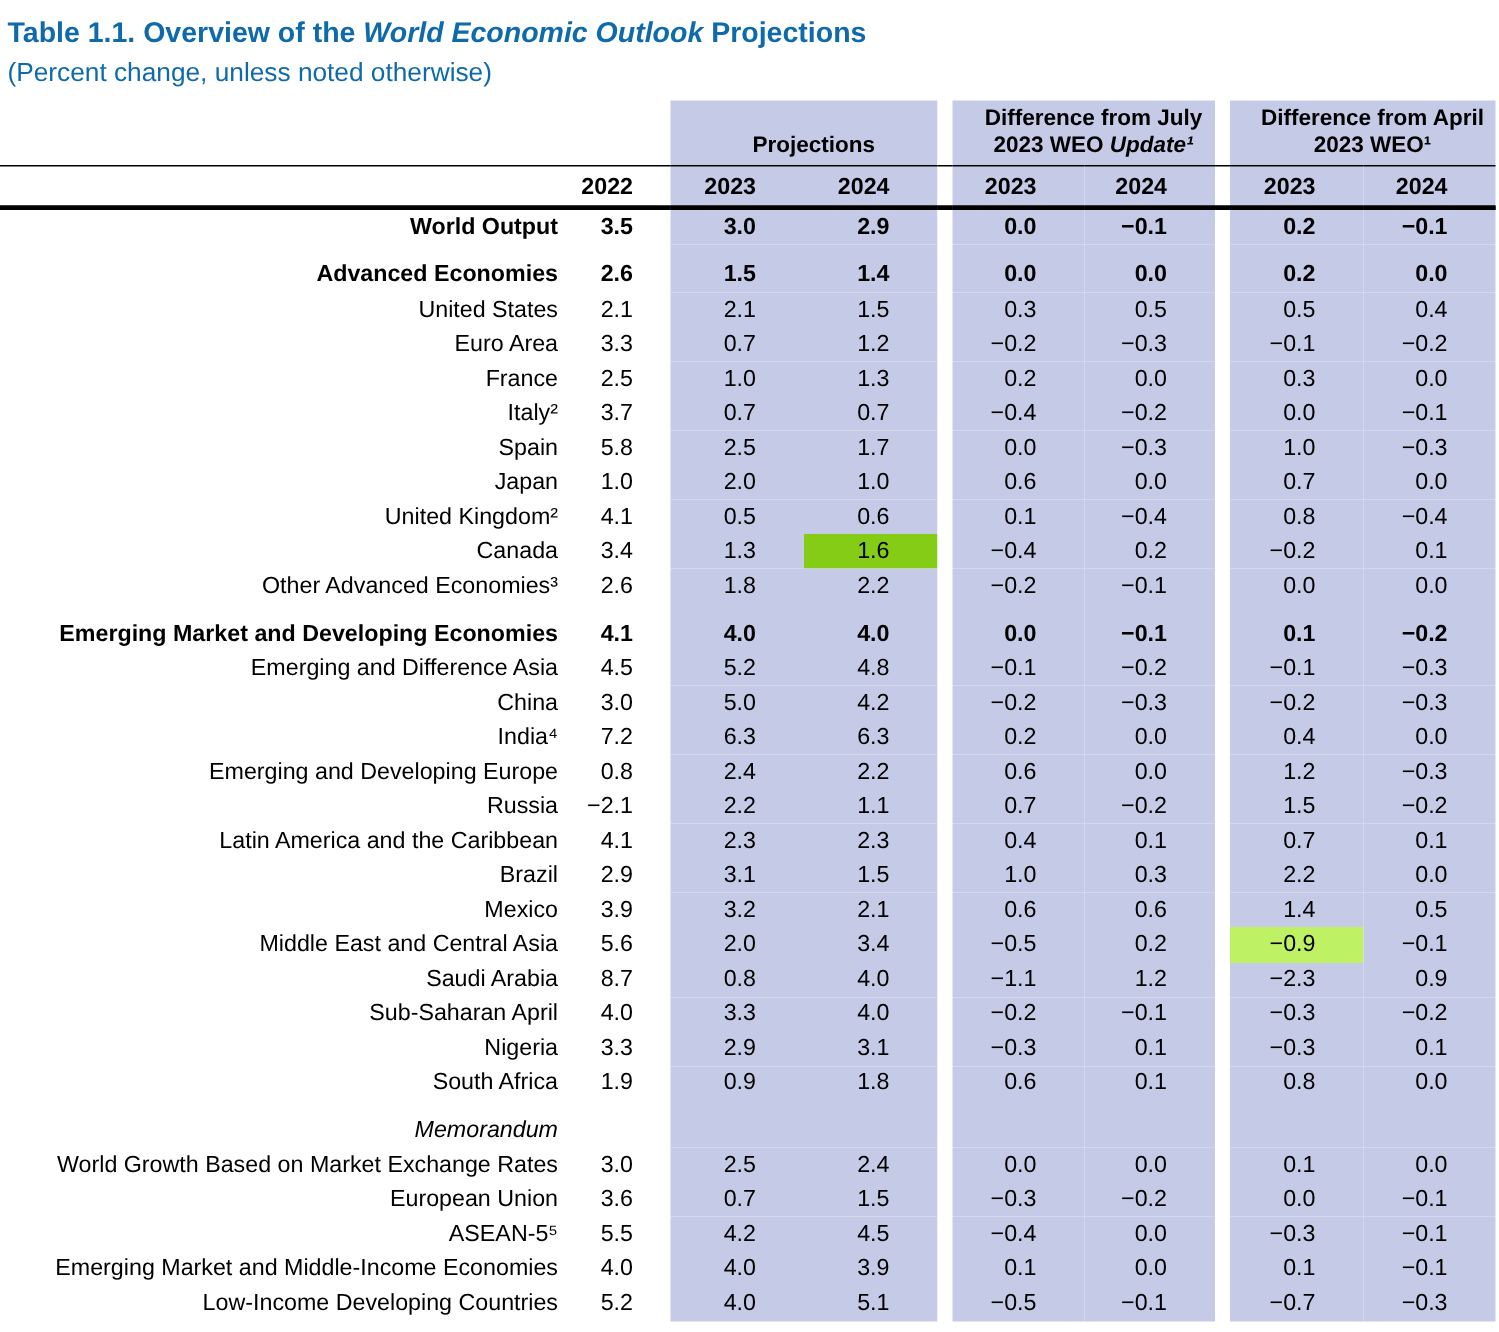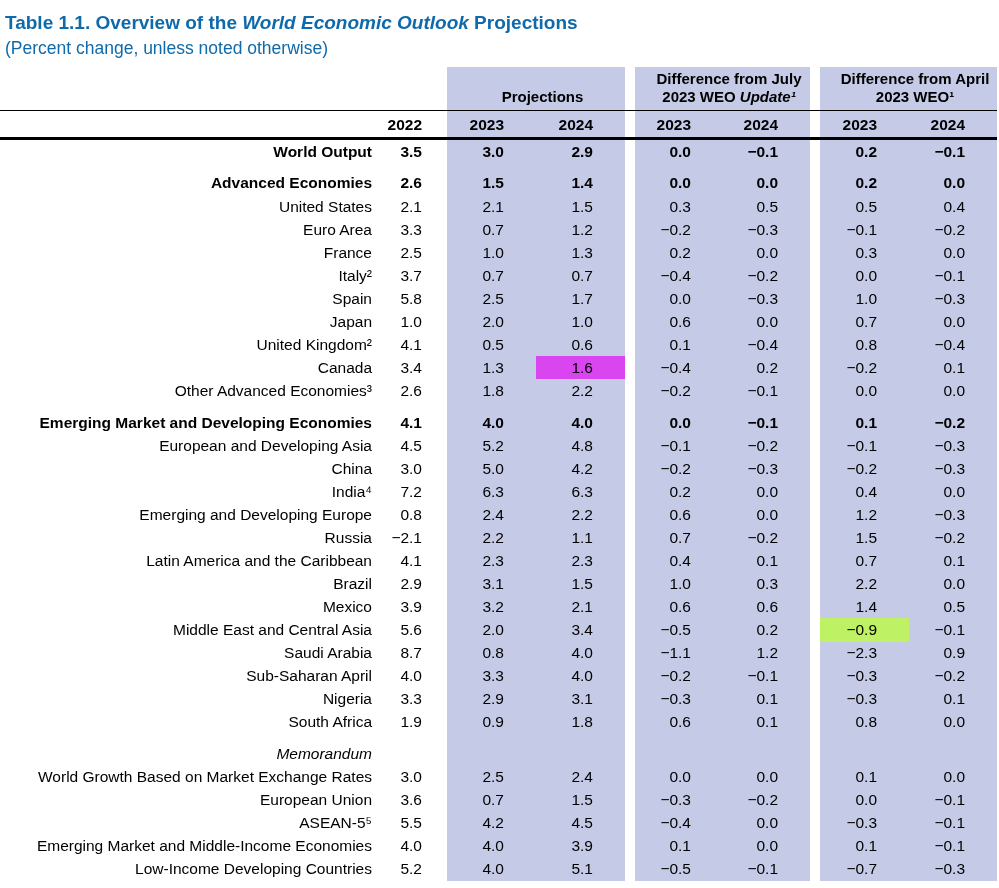--- a/index.html
+++ b/index.html
@@ -234,21 +234,21 @@
           <td class="num shade" style="background: rgb(197, 203, 230);">0.1</td>
           <td class="num shade" style="background: rgb(197, 203, 230);">−0.4</td>
           <td class="gapcol"></td>
           <td class="num shade" style="background: rgb(197, 203, 230);">0.8</td>
           <td class="num shade" style="background: rgb(197, 203, 230);">−0.4</td>
         </tr>
         <tr class="">
           <td class="label">Canada</td>
           <td class="num c22">3.4</td>
           <td class="num shade" style="background: rgb(197, 203, 230);">1.3</td>
-          <td class="num shade" style="background: #d946ef;">1.6</td>
+          <td class="num shade" style="background: #84cc16;">1.6</td>
           <td class="gapcol"></td>
           <td class="num shade" style="background: rgb(197, 203, 230);">−0.4</td>
           <td class="num shade" style="background: rgb(197, 203, 230);">0.2</td>
           <td class="gapcol"></td>
           <td class="num shade" style="background: rgb(197, 203, 230);">−0.2</td>
           <td class="num shade" style="background: rgb(197, 203, 230);">0.1</td>
         </tr>
         <tr class="">
           <td class="label">Other Advanced Economies³</td>
           <td class="num c22">2.6</td>
@@ -267,21 +267,21 @@
           <td class="num shade" style="background: rgb(197, 203, 230);">4.0</td>
           <td class="num shade" style="background: rgb(197, 203, 230);">4.0</td>
           <td class="gapcol"></td>
           <td class="num shade" style="background: rgb(197, 203, 230);">0.0</td>
           <td class="num shade" style="background: rgb(197, 203, 230);">−0.1</td>
           <td class="gapcol"></td>
           <td class="num shade" style="background: rgb(197, 203, 230);">0.1</td>
           <td class="num shade" style="background: rgb(197, 203, 230);">−0.2</td>
         </tr>
         <tr class="">
-          <td class="label">European and Developing Asia</td>
+          <td class="label">Emerging and Difference Asia</td>
           <td class="num c22">4.5</td>
           <td class="num shade" style="background: rgb(197, 203, 230);">5.2</td>
           <td class="num shade" style="background: rgb(197, 203, 230);">4.8</td>
           <td class="gapcol"></td>
           <td class="num shade" style="background: rgb(197, 203, 230);">−0.1</td>
           <td class="num shade" style="background: rgb(197, 203, 230);">−0.2</td>
           <td class="gapcol"></td>
           <td class="num shade" style="background: rgb(197, 203, 230);">−0.1</td>
           <td class="num shade" style="background: rgb(197, 203, 230);">−0.3</td>
         </tr>

